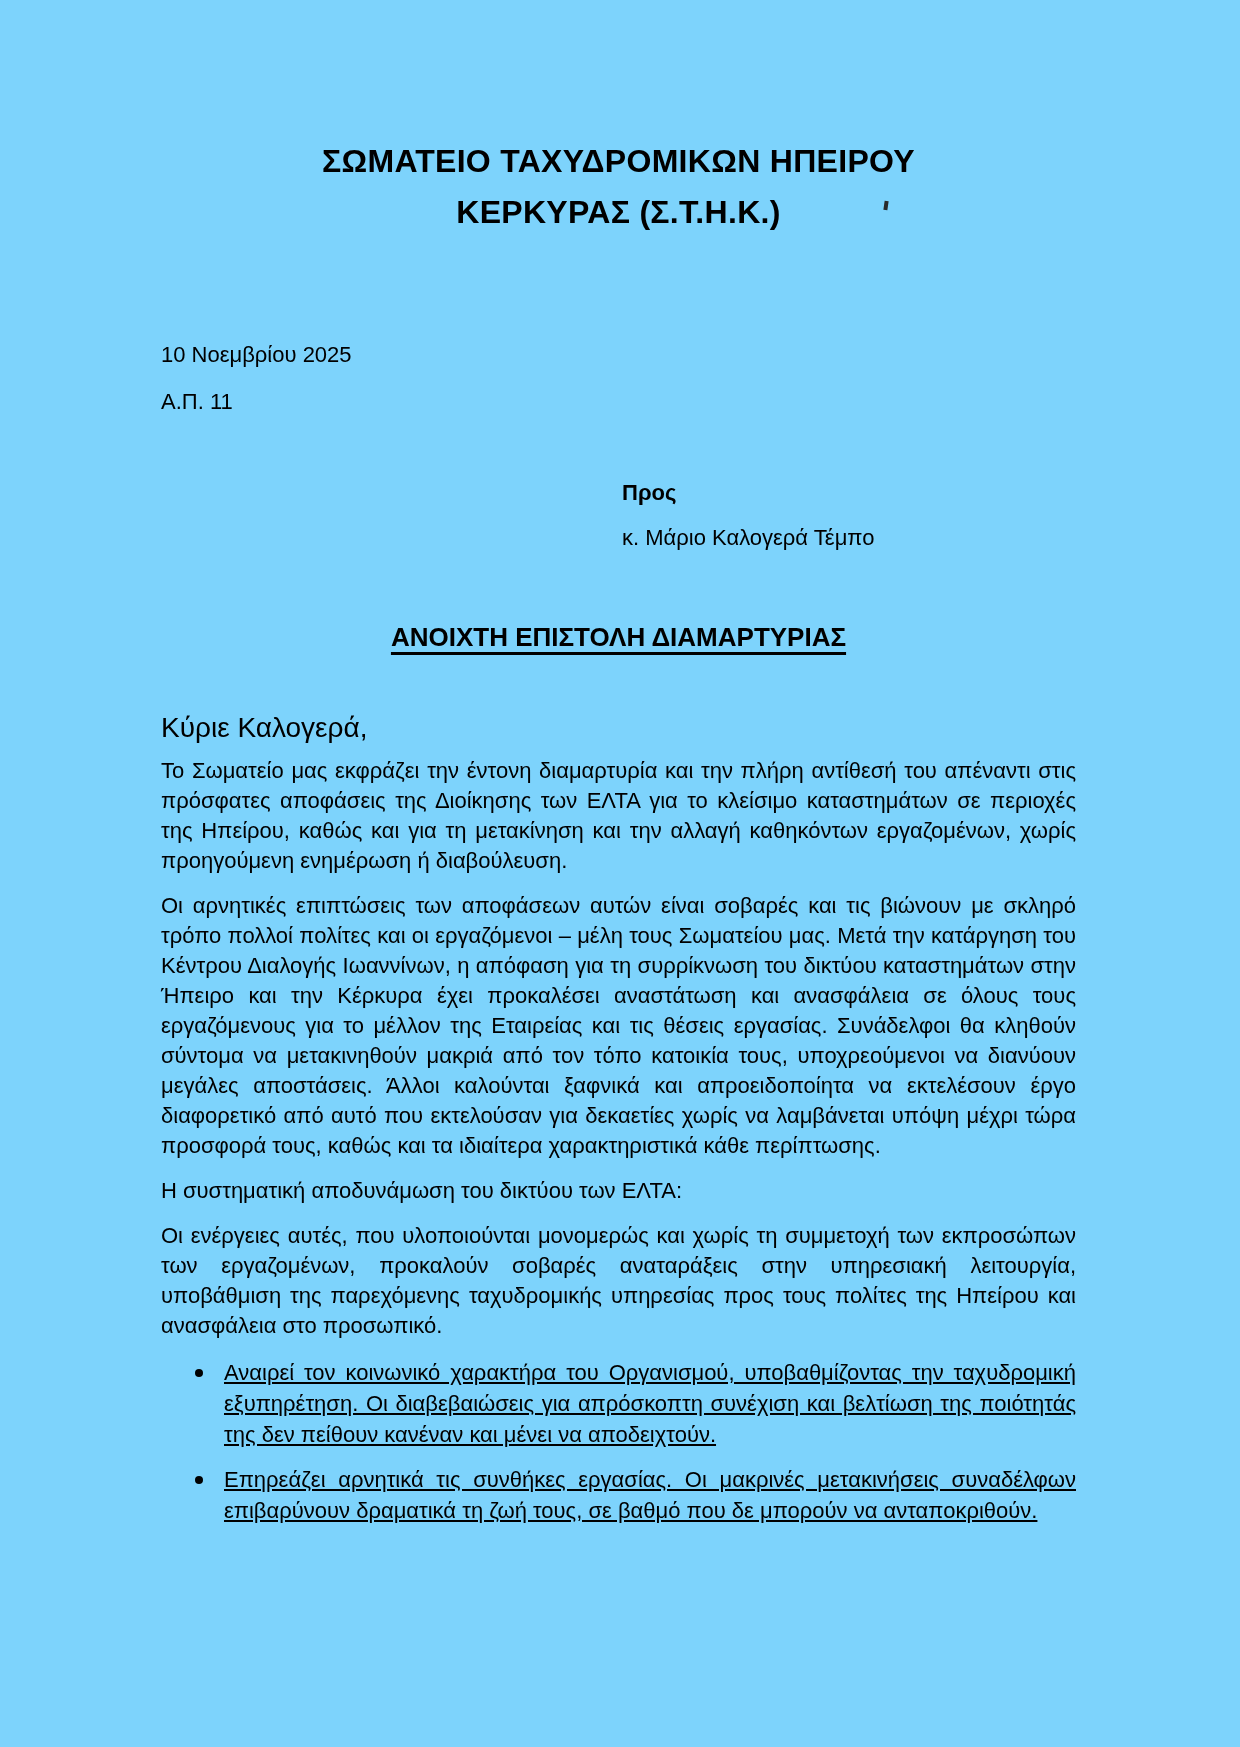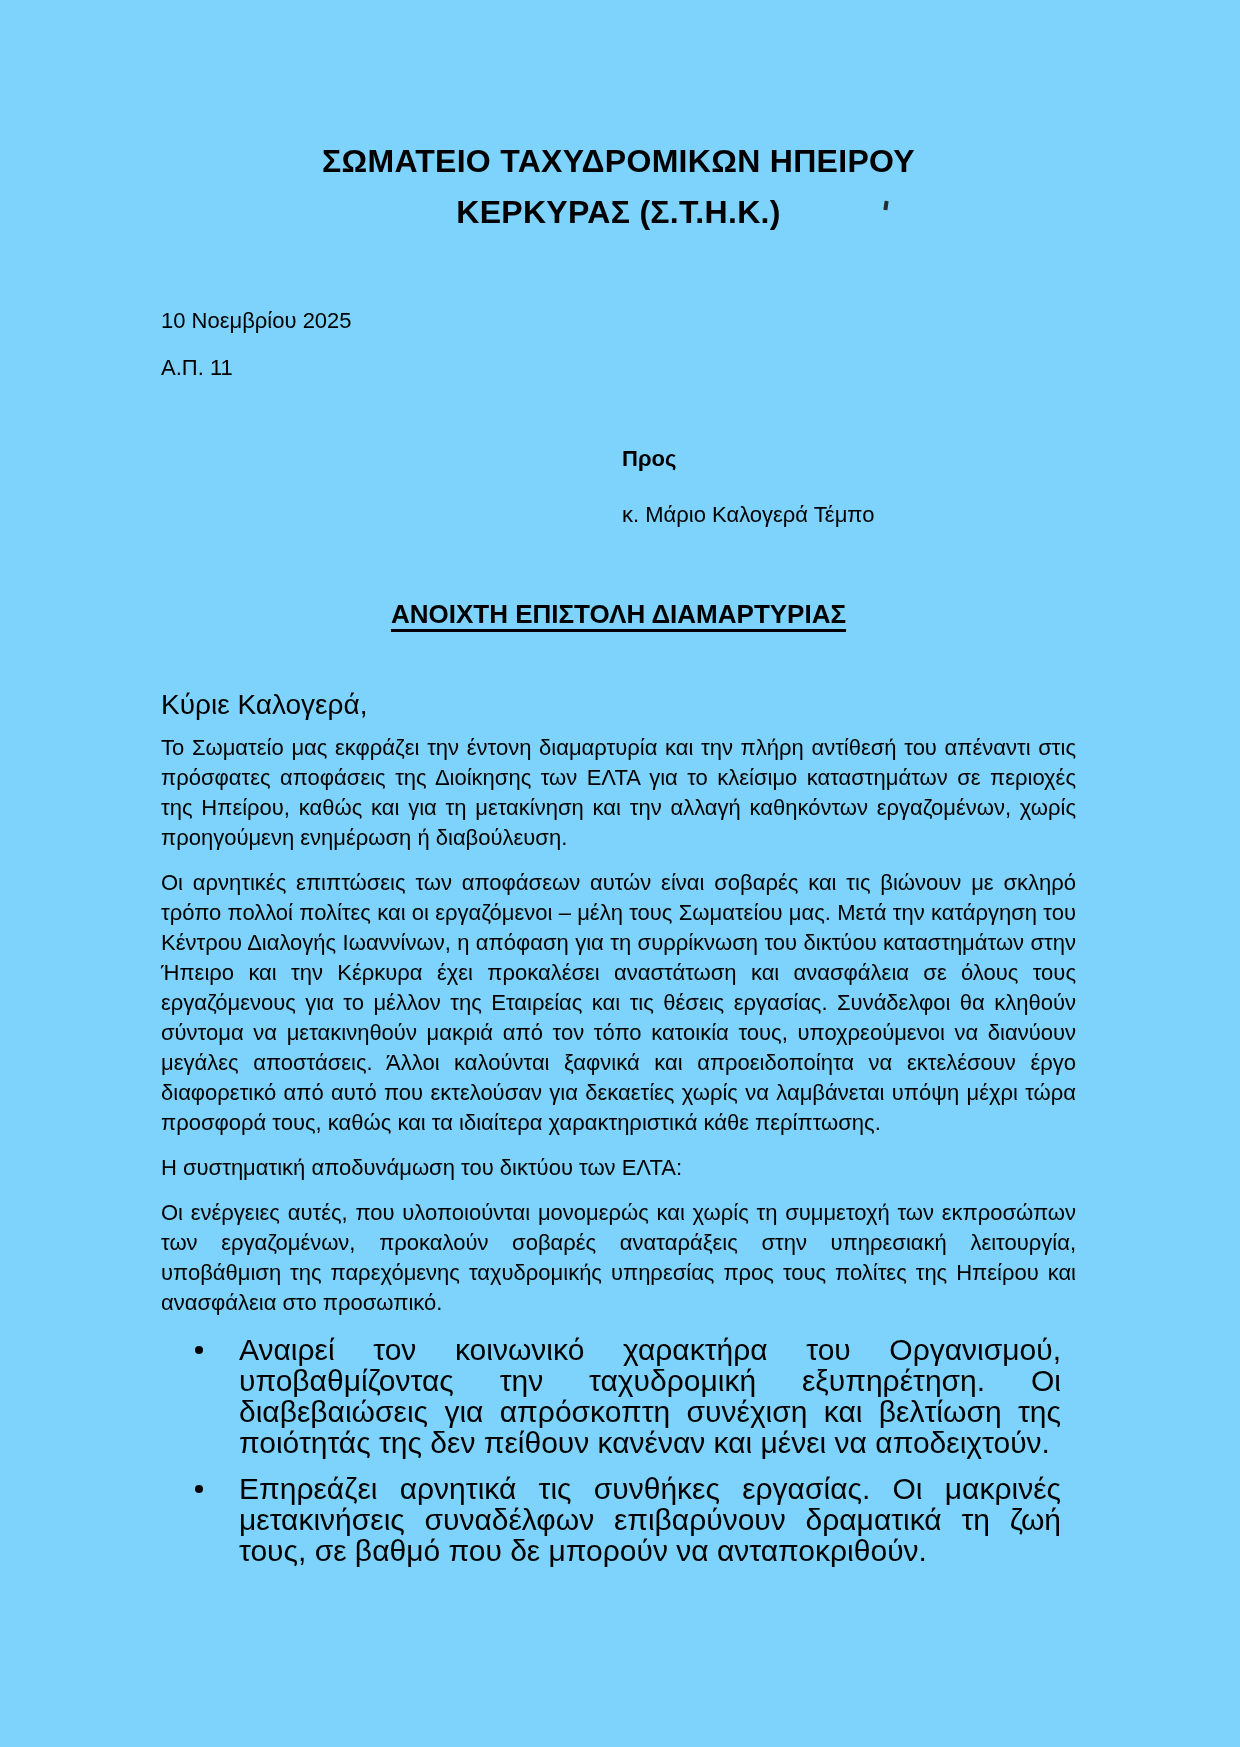--- a/index.html
+++ b/index.html
@@ -24,21 +24,21 @@
     margin-top: 136px;
     text-align: center;
     font-weight: bold;
     font-size: 32px;
     line-height: 51px;
     letter-spacing: 0.3px;
   }
   .org-title .title-line { display: block; }
   
   .meta-date {
-    margin-top: 66px;
+    margin-top: 100px;
     font-size: 22px;
     line-height: 33px;
   }
   .meta-protocol {
     margin-top: 14px;
     font-size: 22px;
     line-height: 33px;
   }
   
   .recipient {
@@ -56,21 +56,21 @@
     font-size: 22px;
     line-height: 28px;
     text-align: justify;
     text-align-last: justify;
   }
   .recipient-line2 {
     font-size: 22px;
     line-height: 28px;
   }
   .recipient-person {
-    margin-top: 26px;
+    margin-top: 15px;
     font-size: 22px;
     line-height: 30px;
   }
   
   .letter-heading {
     margin-top: 66px;
     text-align: center;
     font-weight: bold;
     font-size: 26px;
     line-height: 36px;
@@ -102,24 +102,25 @@
   .bullet-dot {
     position: absolute;
     left: 34px;
     top: 12px;
     width: 8px;
     height: 8px;
     border-radius: 50%;
     background: #000;
   }
   .bullet-text {
-    margin: 15px;
-    font-size: 30px;
+    margin: 0;
+    font-size: 22px;
     line-height: 31px;
     text-align: justify;
+    text-decoration: underline;
   }
   
   .scan-speck {
     position: absolute;
     left: 884px;
     top: 201px;
     width: 4px;
     height: 9px;
     background: #2a2a2a;
     transform: rotate(8deg);

